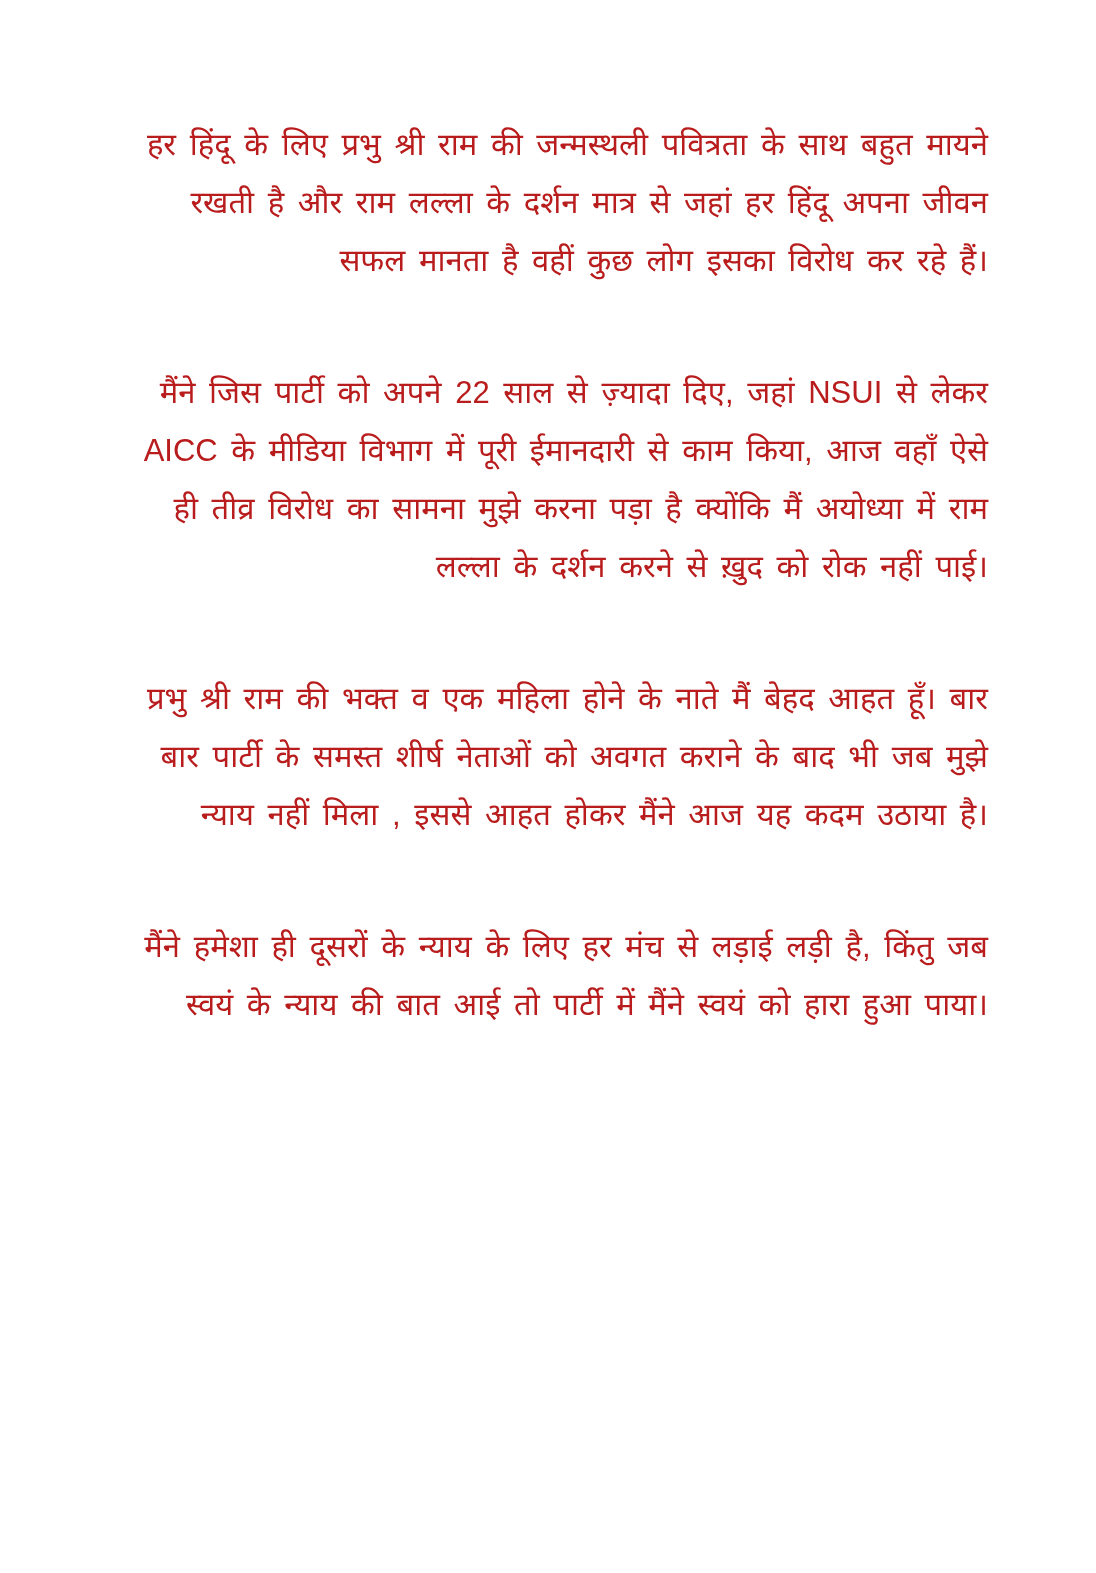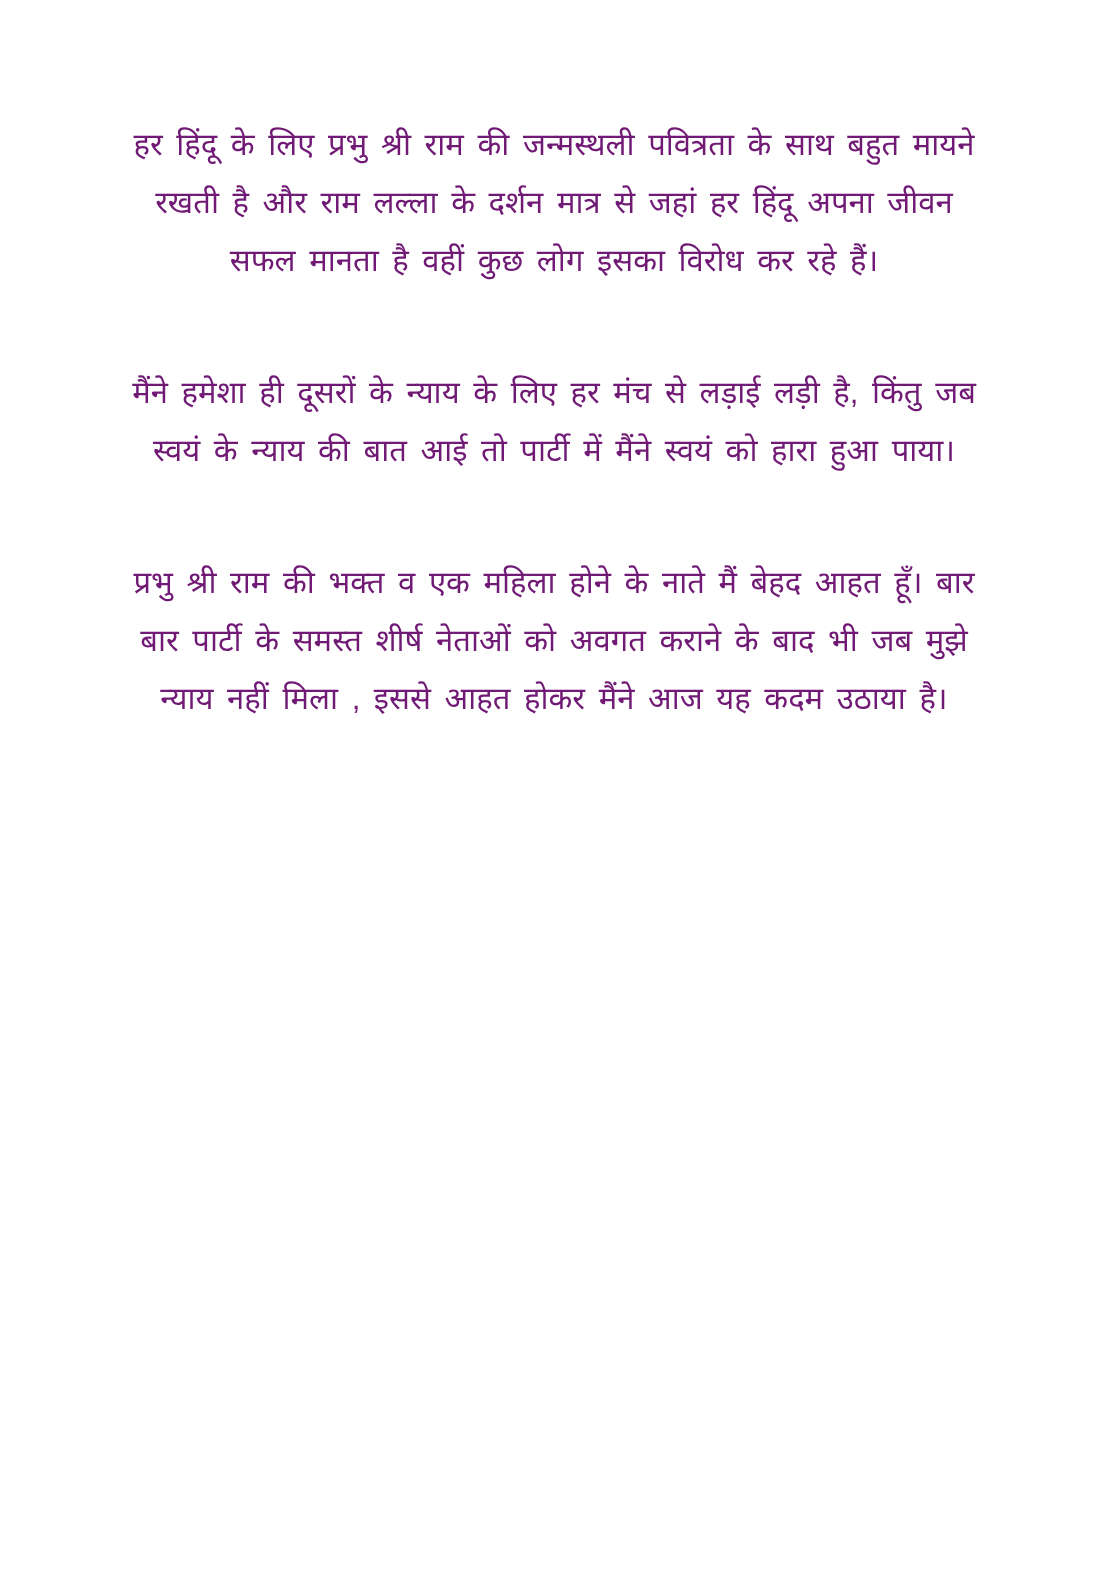--- a/index.html
+++ b/index.html
@@ -19,28 +19,29 @@
     background: #ffffff;
     padding: 116px 108px 0 108px;
     color: #000000;
   }
   .para {
     margin: 0 0 74px 12px;
     font-family: "Liberation Sans", "DejaVu Sans", sans-serif;
     font-size: 31px;
     line-height: 58px;
     font-weight: 400;
-    color: #701a75;
-    text-align: center;
+    color: #b91c1c;
+    text-align: right;
     word-spacing: 5px;
   }
   .para:last-child {
     margin-bottom: 0;
   }
 </style>
 </head>
 <body>
 
 <main class="page">
   <p class="para">हर हिंदू के लिए प्रभु श्री राम की जन्मस्थली पवित्रता के साथ बहुत मायने रखती है और राम लल्ला के दर्शन मात्र से जहां हर हिंदू अपना जीवन सफल मानता है वहीं कुछ लोग इसका विरोध कर रहे हैं।</p>
+  <p class="para">मैंने जिस पार्टी को अपने 22 साल से ज़्यादा दिए, जहां NSUI से लेकर AICC के मीडिया विभाग में पूरी ईमानदारी से काम किया, आज वहाँ ऐसे ही तीव्र विरोध का सामना मुझे करना पड़ा है क्योंकि मैं अयोध्या में राम लल्ला के दर्शन करने से ख़ुद को रोक नहीं पाई।</p>
+  <p class="para">प्रभु श्री राम की भक्त व एक महिला होने के नाते मैं बेहद आहत हूँ। बार बार पार्टी के समस्त शीर्ष नेताओं को अवगत कराने के बाद भी जब मुझे न्याय नहीं मिला , इससे आहत होकर मैंने आज यह कदम उठाया है।</p>
   <p class="para">मैंने हमेशा ही दूसरों के न्याय के लिए हर मंच से  लड़ाई लड़ी है, किंतु जब स्वयं के न्याय की बात आई तो पार्टी में मैंने स्वयं को हारा हुआ पाया।</p>
-  <p class="para">प्रभु श्री राम की भक्त व एक महिला होने के नाते मैं बेहद आहत हूँ। बार बार पार्टी के समस्त शीर्ष नेताओं को अवगत कराने के बाद भी जब मुझे न्याय नहीं मिला , इससे आहत होकर मैंने आज यह कदम उठाया है।</p>
 </main>
 
 </body></html>

